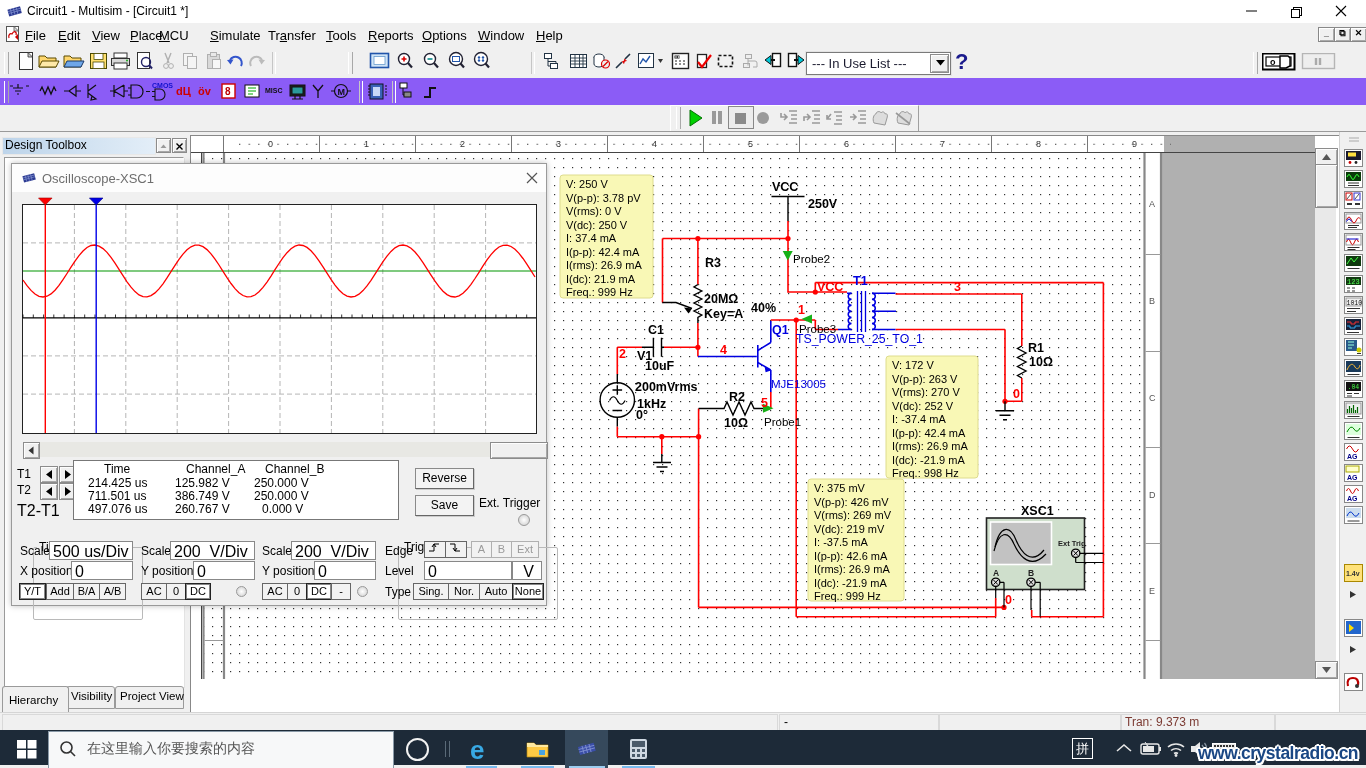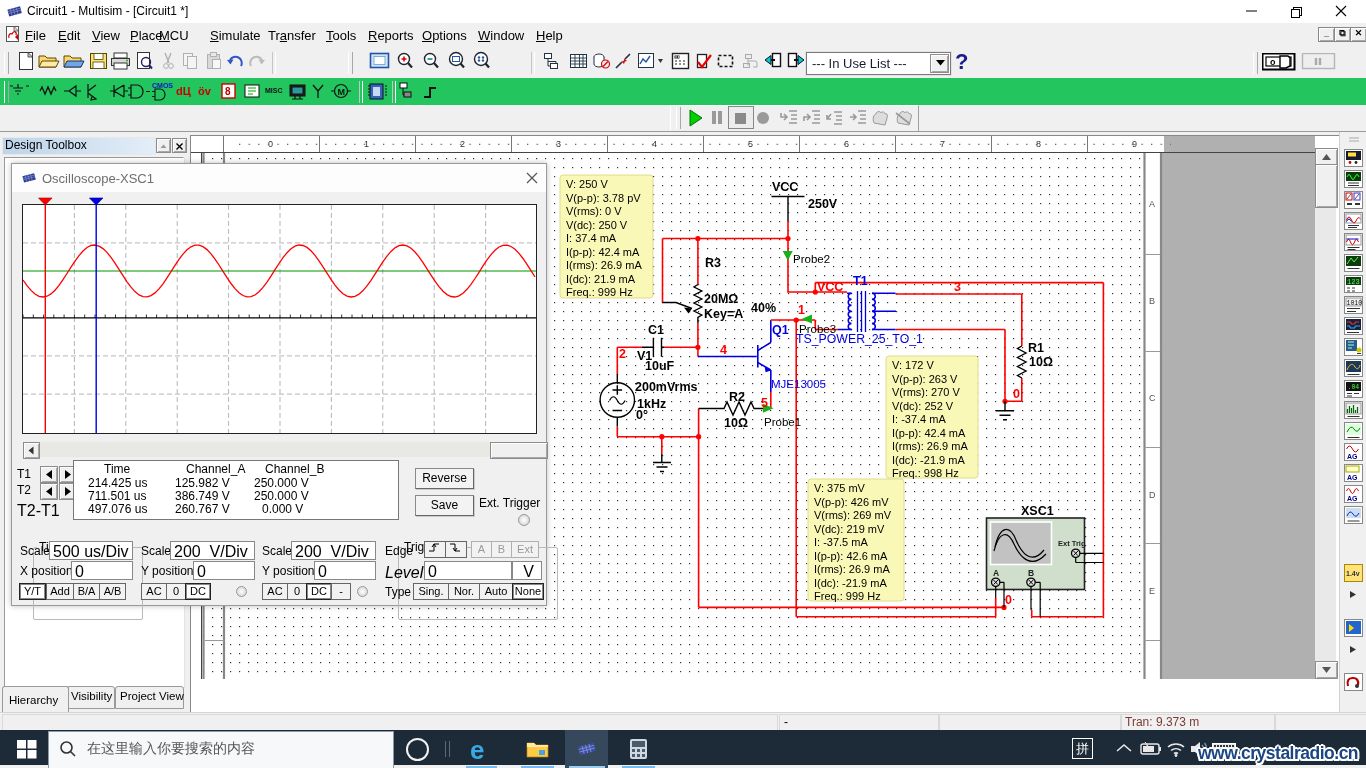--- a/index.html
+++ b/index.html
@@ -2,21 +2,21 @@
 <html><head><meta charset="utf-8">
 <style>
 html,body{margin:0;padding:0;width:1366px;height:768px;overflow:hidden;background:#f0f0f0;
 font-family:"Liberation Sans",sans-serif;}
 .abs{position:absolute;}
 #titlebar{left:0;top:0;width:1366px;height:23px;background:#fff;}
 #menubar{left:0;top:23px;width:1366px;height:24px;background:#f0f0f0;border-bottom:1px solid #f0f0f0;}
 .menuitem{position:absolute;top:5px;font-size:13px;color:#000;}
 .menuitem u{text-decoration:underline;}
 #tb1{left:0;top:48px;width:1366px;height:30px;background:#f0f0f0;}
-#tb2{left:0;top:78px;width:1366px;height:27px;background:#22c55e;}
+#tb2{left:0;top:78px;width:1366px;height:27px;background:#8b5cf6;}
 #tbsim{left:0;top:105px;width:1366px;height:26px;background:#f0f0f0;}
 .grip{position:absolute;width:3px;border-left:1px solid #fff;border-right:1px solid #a8a8a8;height:22px;}
 .sep{position:absolute;width:2px;border-left:1px solid #c6c6c6;border-right:1px solid #fff;height:22px;}
 #client{left:0;top:131px;width:1366px;height:581px;background:#f0f0f0;border-top:1px solid #9a9a9a;}
 .winbtn{position:absolute;width:15px;height:13px;background:#f0f0f0;border:1px solid #888;box-shadow:inset 1px 1px 0 #fff, inset -1px -1px 0 #aaa;font-size:9px;text-align:center;line-height:11px;font-weight:bold;}
 #statusbar{left:0;top:712px;width:1366px;height:18px;background:#f0f0f0;border-top:1px solid #d5d5d5;}
 .scell{position:absolute;top:1px;height:15px;border:1px solid #d9d9d9;font-size:12px;color:#000;padding-left:4px;}
 #taskbar{left:0;top:730px;width:1366px;height:35px;background:#1d2a38;}
 .btn3d{background:#f0f0f0;border:1px solid #8c8c8c;box-shadow:inset 1px 1px 0 #fdfdfd, inset -1px -1px 0 #a8a8a8;}
 .sbtn{height:15px;background:#f2f2f2;border:1px solid #666;font-size:11px;text-align:center;line-height:15px;color:#000;}
@@ -813,21 +813,21 @@
   <div class="abs" style="left:373px;top:380px;font-size:12px;">Edge</div>
   <div class="abs sbtn" style="left:412px;top:377px;width:20px;"><svg width="16" height="11">
           <path d="M2 9 h5 v-7 h5 m-7 3 l2 -3 l2 3" fill="none" stroke="#000"></path>
         </svg></div>
   <div class="abs sbtn" style="left:433px;top:377px;width:20px;"><svg width="16" height="11">
           <path d="M2 2 h5 v7 h5 m-7 -3 l2 3 l2 -3" fill="none" stroke="#000"></path>
         </svg></div>
   <div class="abs sbtn dis" style="left:459px;top:377px;width:19px;">A</div>
   <div class="abs sbtn dis" style="left:479px;top:377px;width:19px;">B</div>
   <div class="abs sbtn dis" style="left:499px;top:377px;width:26px;">Ext</div>
-  <div class="abs" style="left:373px;top:400px;font-size:16px;font-style:italic;">Level</div>
+  <div class="abs" style="left:373px;top:400px;font-size:12px;">Level</div>
   <div class="abs inp" style="left:412px;top:397px;width:83px;">0</div>
   <div class="abs inp" style="left:500px;top:397px;width:25px;text-align:center;">V</div>
   <div class="abs" style="left:373px;top:421px;font-size:12px;">Type</div>
   <div class="abs sbtn" style="left:401px;top:419px;width:34px;">Sing.</div>
   <div class="abs sbtn" style="left:436px;top:419px;width:30px;">Nor.</div>
   <div class="abs sbtn" style="left:467px;top:419px;width:32px;">Auto</div>
   <div class="abs sbtn sel" style="left:500px;top:419px;width:30px;">None</div>
  </div>
 </div>
 

